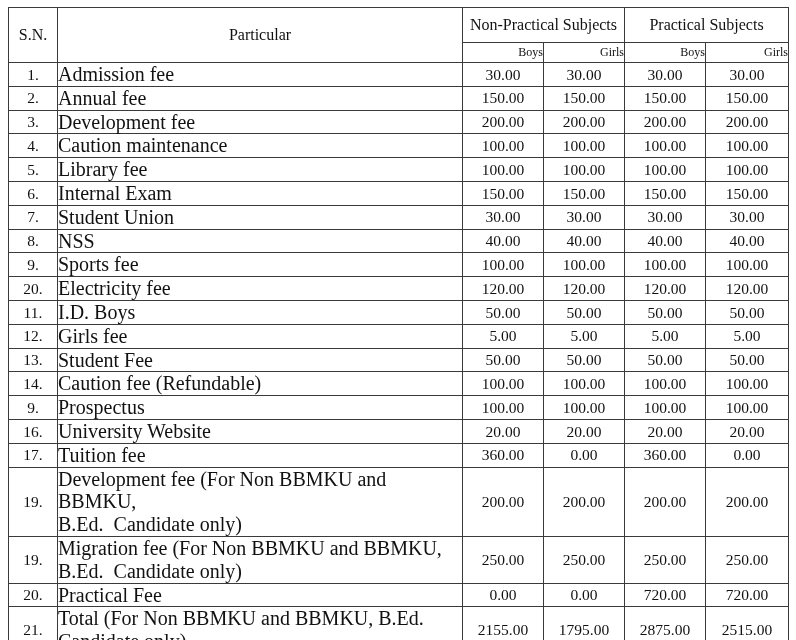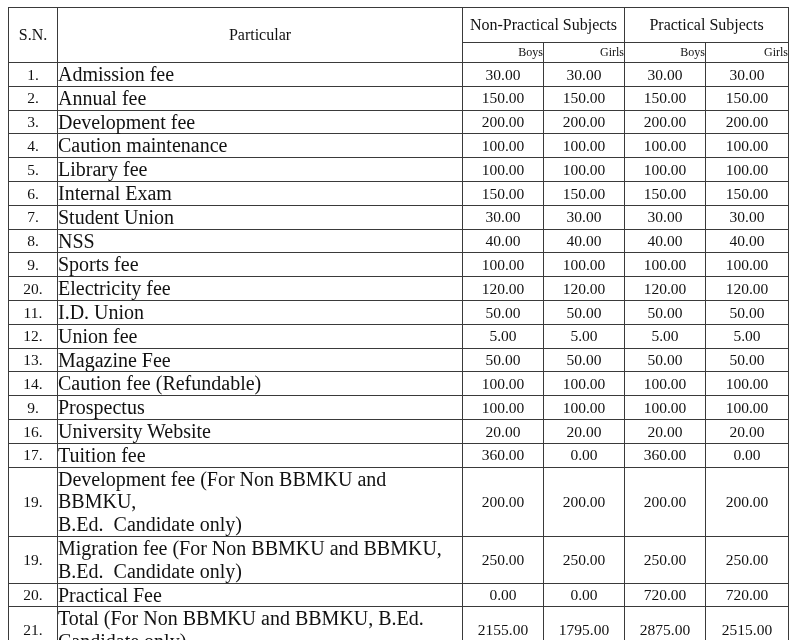--- a/index.html
+++ b/index.html
@@ -196,37 +196,37 @@
         <tr class="row-single">
           <td class="cell-sn">20.</td>
           <td class="cell-part">Electricity fee</td>
           <td class="cell-num">120.00</td>
           <td class="cell-num">120.00</td>
           <td class="cell-num">120.00</td>
           <td class="cell-num">120.00</td>
         </tr>
         <tr class="row-single">
           <td class="cell-sn">11.</td>
-          <td class="cell-part">I.D. Union</td>
+          <td class="cell-part">I.D. Boys</td>
           <td class="cell-num">50.00</td>
           <td class="cell-num">50.00</td>
           <td class="cell-num">50.00</td>
           <td class="cell-num">50.00</td>
         </tr>
         <tr class="row-single">
           <td class="cell-sn">12.</td>
-          <td class="cell-part">Union fee</td>
+          <td class="cell-part">Girls fee</td>
           <td class="cell-num">5.00</td>
           <td class="cell-num">5.00</td>
           <td class="cell-num">5.00</td>
           <td class="cell-num">5.00</td>
         </tr>
         <tr class="row-single">
           <td class="cell-sn">13.</td>
-          <td class="cell-part">Magazine Fee</td>
+          <td class="cell-part">Student Fee</td>
           <td class="cell-num">50.00</td>
           <td class="cell-num">50.00</td>
           <td class="cell-num">50.00</td>
           <td class="cell-num">50.00</td>
         </tr>
         <tr class="row-single">
           <td class="cell-sn">14.</td>
           <td class="cell-part">Caution fee (Refundable)</td>
           <td class="cell-num">100.00</td>
           <td class="cell-num">100.00</td>

